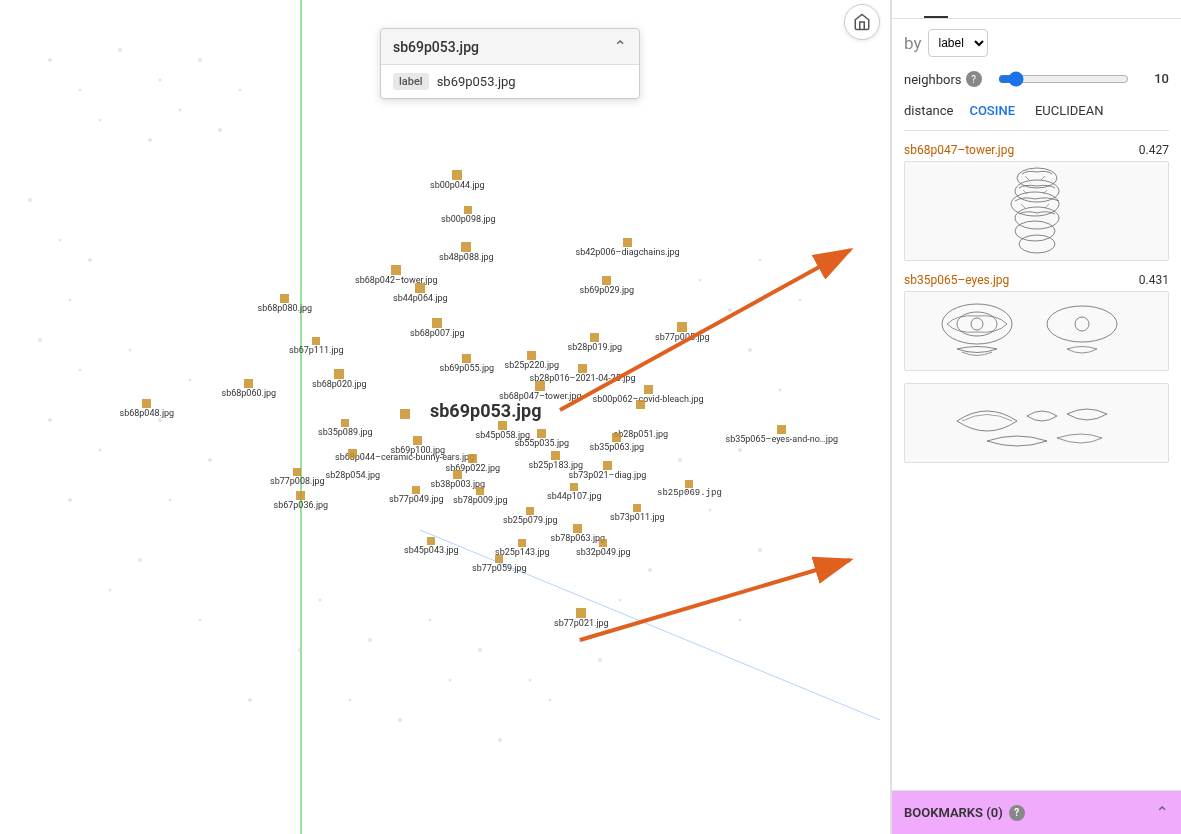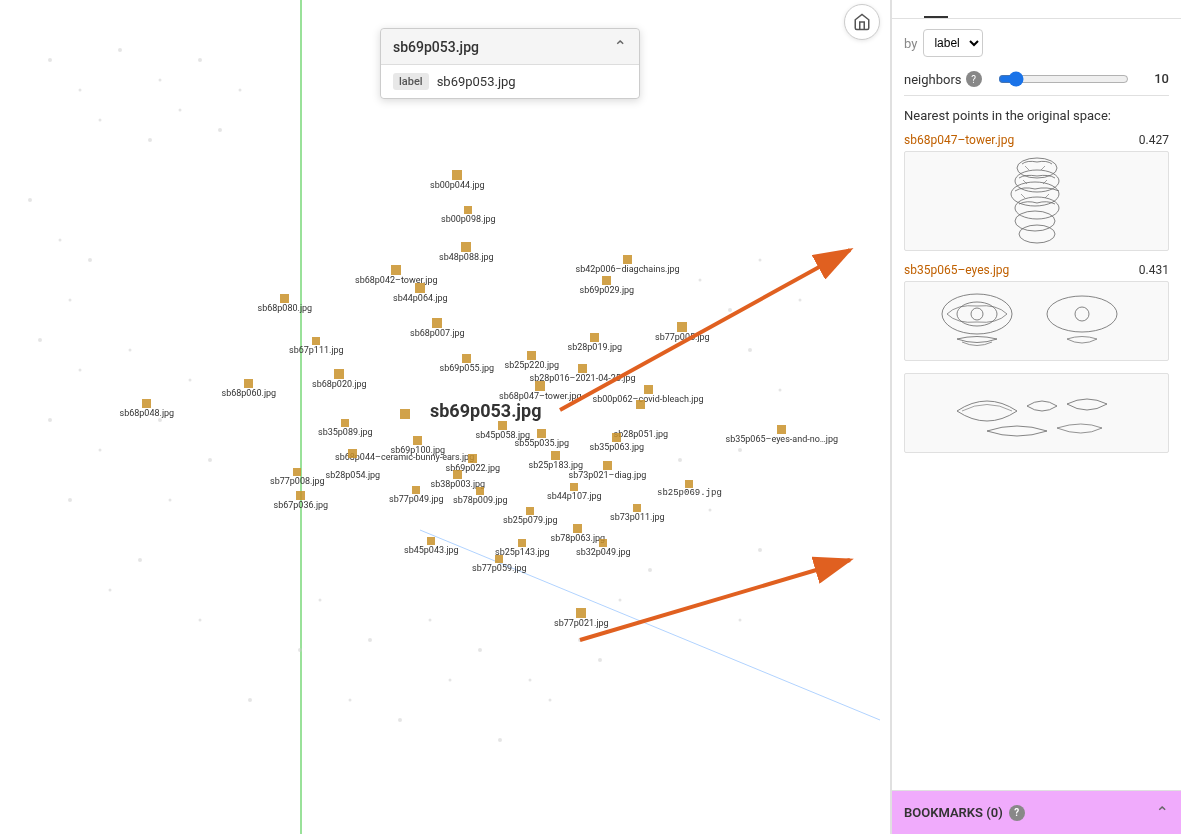--- a/index.html
+++ b/index.html
@@ -178,21 +178,21 @@
     .search-regex-btn {
       position: absolute;
       right: 6px;
       top: 50%;
       transform: translateY(-50%);
       font-size: 11px;
       color: #666;
       cursor: pointer;
     }
     .by-label {
-      font-size: 13px;
+      font-size: 17px;
       color: #888;
     }
     .search-by-select {
       border: 1px solid #ccc;
       border-radius: 4px;
       padding: 5px 6px;
       font-size: 12px;
       background: #fff;
       cursor: pointer;
     }
@@ -448,21 +448,21 @@
         <span class="node-label">sb00p044.jpg</span>
       </div>
       <div class="node" style="position: absolute; left: 441px; top: 206px; cursor: pointer;">
         <div class="node-square" style="width: 8px; height: 8px;"></div>
         <span class="node-label">sb00p098.jpg</span>
       </div>
       <div class="node" style="position: absolute; left: 439px; top: 242px; cursor: pointer;">
         <div class="node-square" style="width: 10px; height: 10px;"></div>
         <span class="node-label">sb48p088.jpg</span>
       </div>
-      <div class="node" style="position: absolute; left: 575.5px; top: 255px; cursor: pointer; align-items: center;">
+      <div class="node" style="position: absolute; left: 575.5px; top: 238px; cursor: pointer; align-items: center;">
         <div class="node-square" style="width: 9px; height: 9px;"></div>
         <span class="node-label">sb42p006–diagchains.jpg</span>
       </div>
       <div class="node" style="position: absolute; left: 355px; top: 265px; cursor: pointer;">
         <div class="node-square" style="width: 10px; height: 10px;"></div>
         <span class="node-label">sb68p042–tower.jpg</span>
       </div>
       <div class="node" style="position: absolute; left: 393px; top: 283px; cursor: pointer;">
         <div class="node-square" style="width: 10px; height: 10px;"></div>
         <span class="node-label">sb44p064.jpg</span>
@@ -668,25 +668,29 @@
 
   <div class="neighbors-row">
     <span class="neighbors-label">
       <span>neighbors</span>
       <span class="help-icon">?</span>
     </span>
     <input type="range" class="neighbors-slider" min="1" max="100" value="10" style="">
     <span class="neighbors-value">10</span>
   </div>
 
+  <div class="distance-row">
+    <span class="distance-label">distance</span>
+    <span class="distance-option active">COSINE</span>
+    <span class="distance-option inactive">EUCLIDEAN</span>
+  </div>
 
   <div class="divider"></div>
 
   <div class="nearest-section">
-    <div class="nearest-title">Nearest points in the original space:</div>
 
     <div class="nearest-item">
       <div class="nearest-item-header">
         <span class="nearest-item-name">sb68p047–tower.jpg</span>
         <span class="nearest-item-score">0.427</span>
       </div>
       <div class="nearest-item-img">
 
         <svg width="180" height="90" viewBox="0 0 180 90">
 

